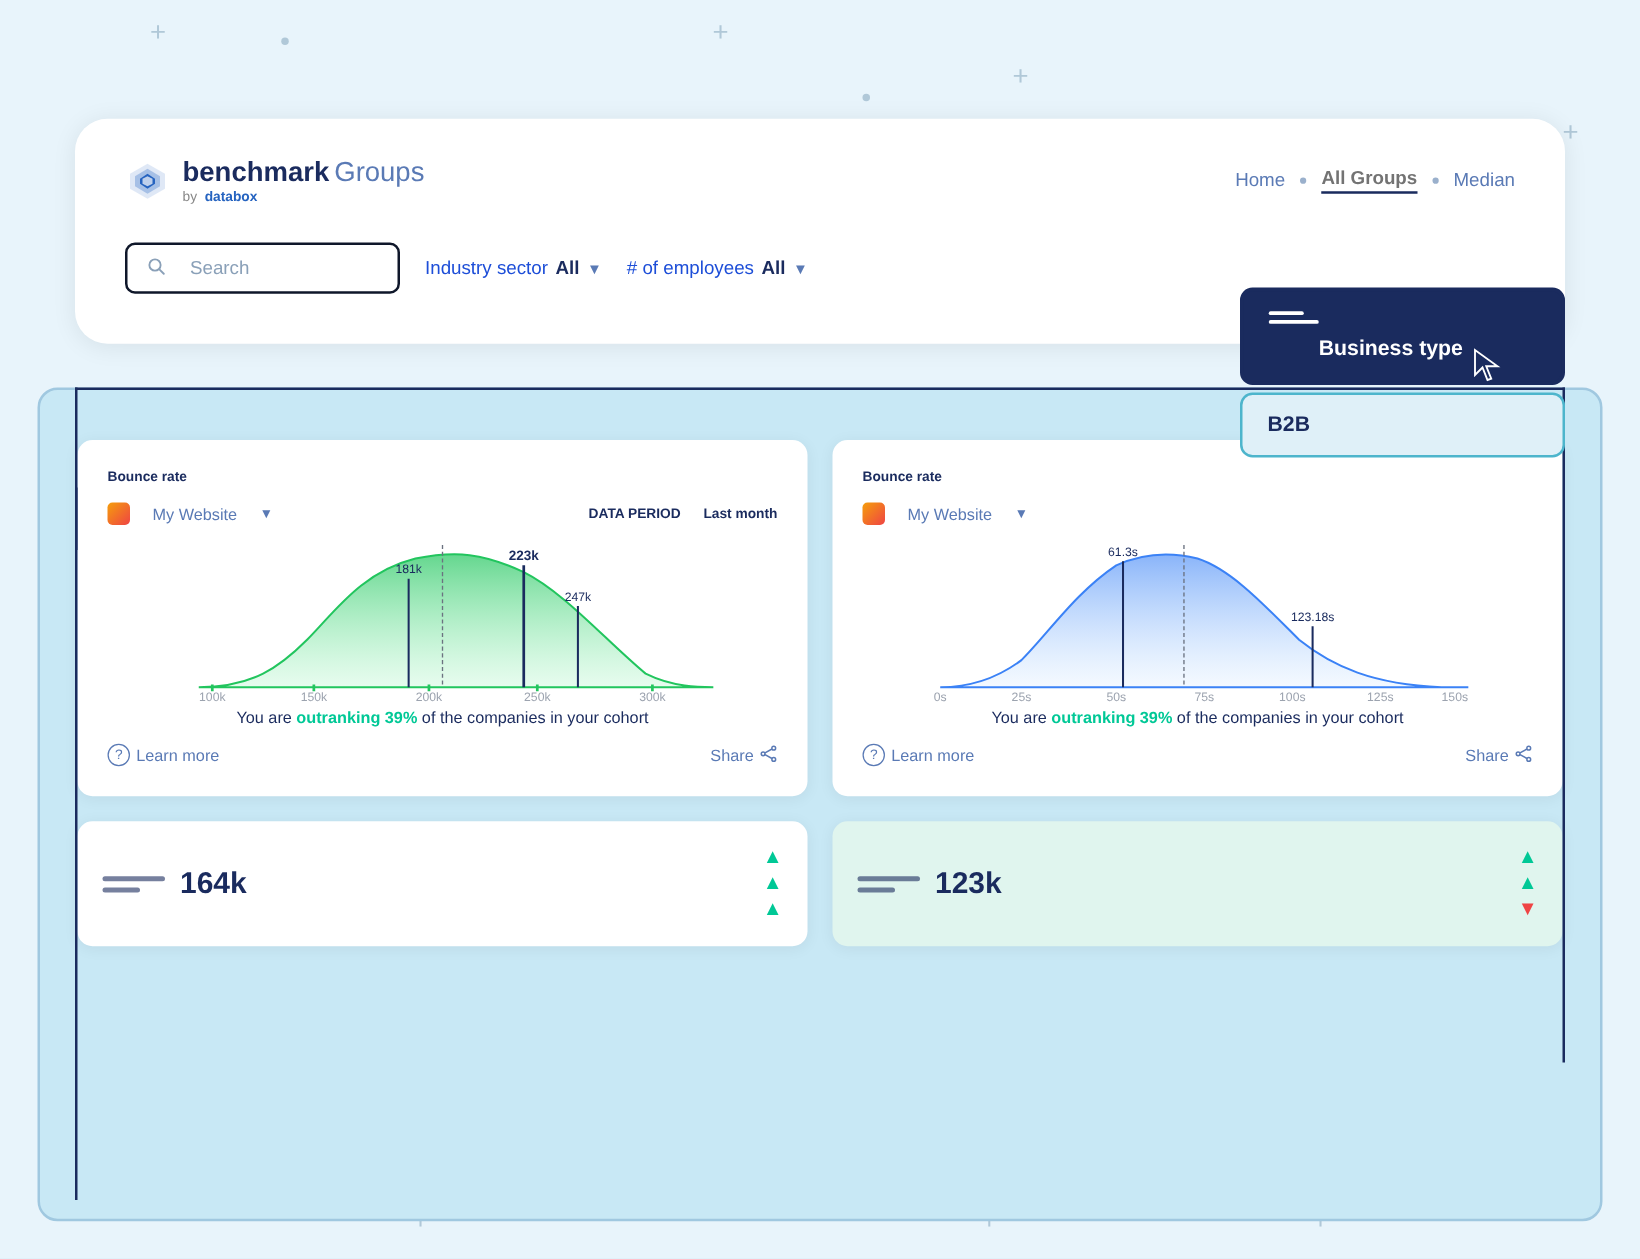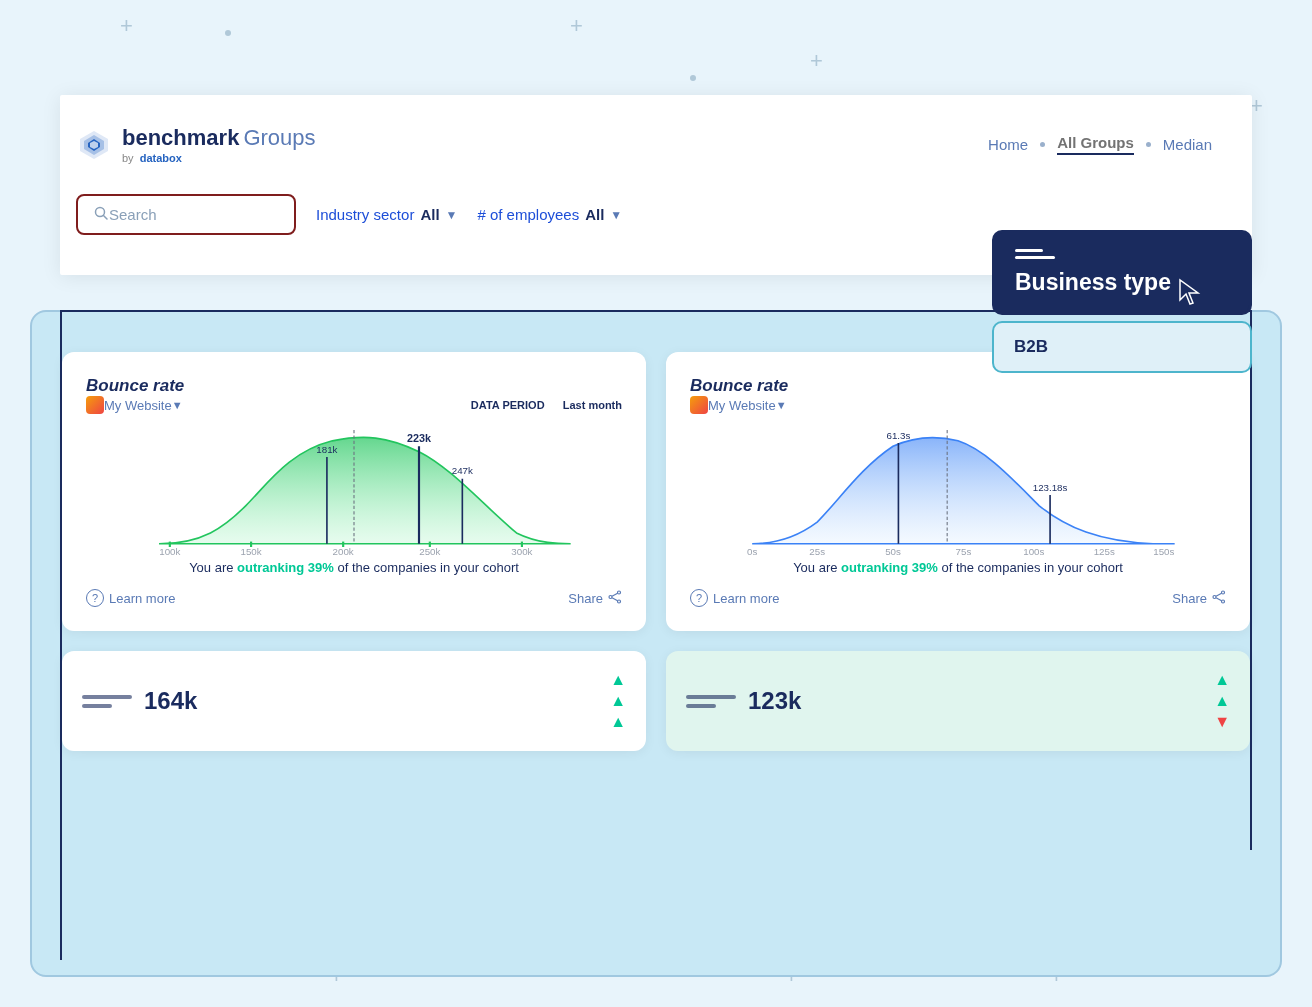--- a/index.html
+++ b/index.html
@@ -31,22 +31,22 @@
       background: #b0c8d8;
     }
 
     
     .header-card {
       position: absolute;
       top: 95px;
       left: 60px;
       right: 60px;
       background: #fff;
-      border-radius: 2px;
-      padding: 30px 40px 40px 16px;
+      border-radius: 26px;
+      padding: 30px 40px 40px 40px;
       box-shadow: 0 2px 20px rgba(0,0,0,0.08);
       z-index: 10;
     }
 
     .nav-row {
       display: flex;
       align-items: center;
       justify-content: space-between;
       margin-bottom: 30px;
     }
@@ -122,22 +122,22 @@
     
     .filter-row {
       display: flex;
       align-items: center;
       gap: 20px;
     }
 
     .search-box {
       display: flex;
       align-items: center;
-      gap: 1px;
-      border: 2px solid #7f1d1d;
+      gap: 20px;
+      border: 2px solid #0f172a;
       border-radius: 8px;
       padding: 10px 16px;
       width: 220px;
       background: #fff;
     }
 
     .search-icon-svg {
       color: #8aa0b8;
       font-size: 14px;
     }
@@ -202,24 +202,25 @@
     .dropdown-line {
       height: 3px;
       background: #fff;
       border-radius: 2px;
     }
 
     .dropdown-line.short { width: 28px; }
     .dropdown-line.medium { width: 40px; }
 
     .dropdown-header-label {
-      font-size: 23px;
+      font-size: 17px;
       font-weight: 700;
       color: #fff;
       margin-top: 4px;
+      margin-left: 40px;
     }
 
     .dropdown-option {
       background: #dff0f8;
       border: 2px solid #4db5cc;
       border-radius: 10px;
       padding: 14px 20px;
       font-size: 17px;
       font-weight: 600;
       color: #1a2b5e;
@@ -265,37 +266,37 @@
     .benchmark-card {
       flex: 1;
       background: #fff;
       border-radius: 12px;
       padding: 24px;
       box-shadow: 0 2px 12px rgba(0,0,0,0.06);
       position: relative;
     }
 
     .card-title {
-      font-size: 17px;
+      font-size: 11px;
       font-weight: 700;
       color: #1a2b5e;
-      font-style: italic;
+      margin-bottom: 14px;
     }
 
     .card-source-row {
       display: flex;
       align-items: center;
       justify-content: space-between;
       margin-bottom: 16px;
     }
 
     .card-source {
       display: flex;
       align-items: center;
-      gap: 0;
+      gap: 18px;
       font-size: 13px;
       color: #5a7ab5;
       cursor: pointer;
     }
 
     .source-icon {
       width: 18px;
       height: 18px;
       background: linear-gradient(135deg, #f59e0b, #ef4444);
       border-radius: 4px;

